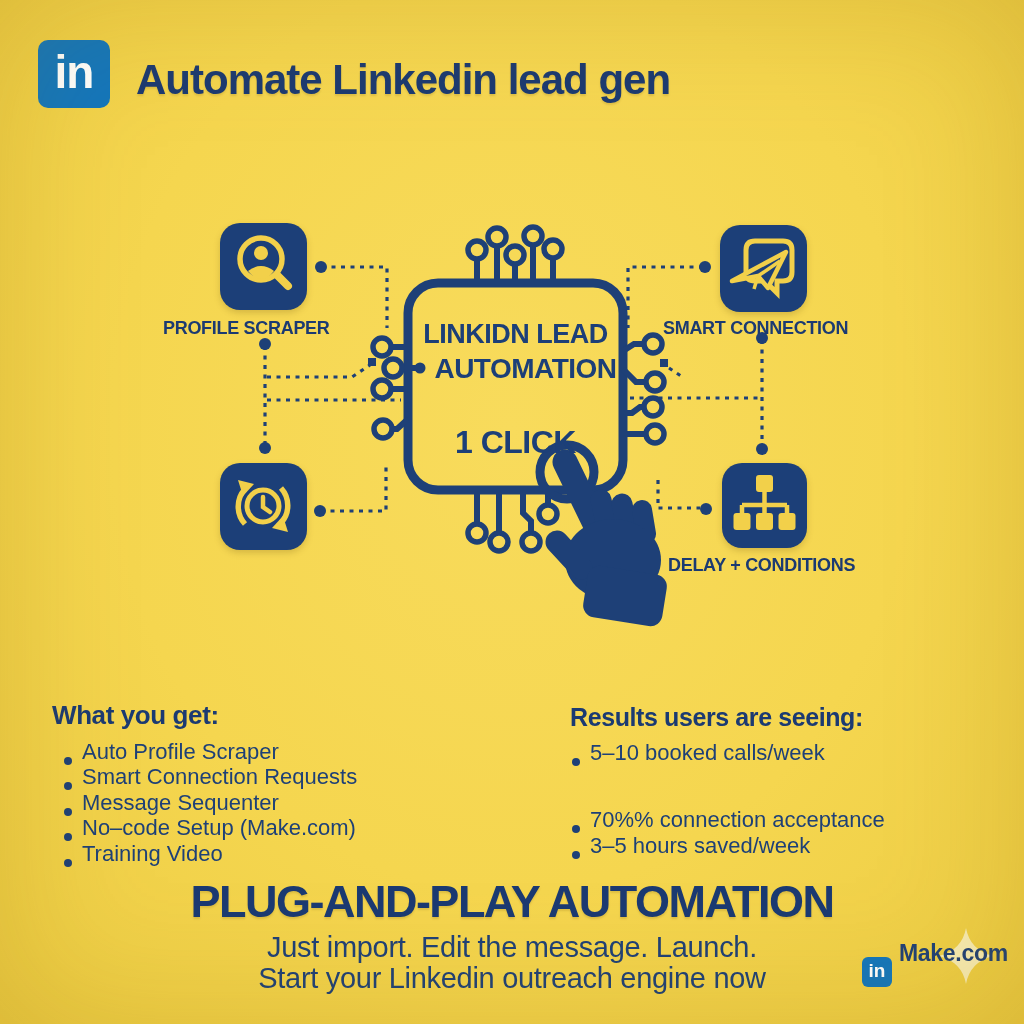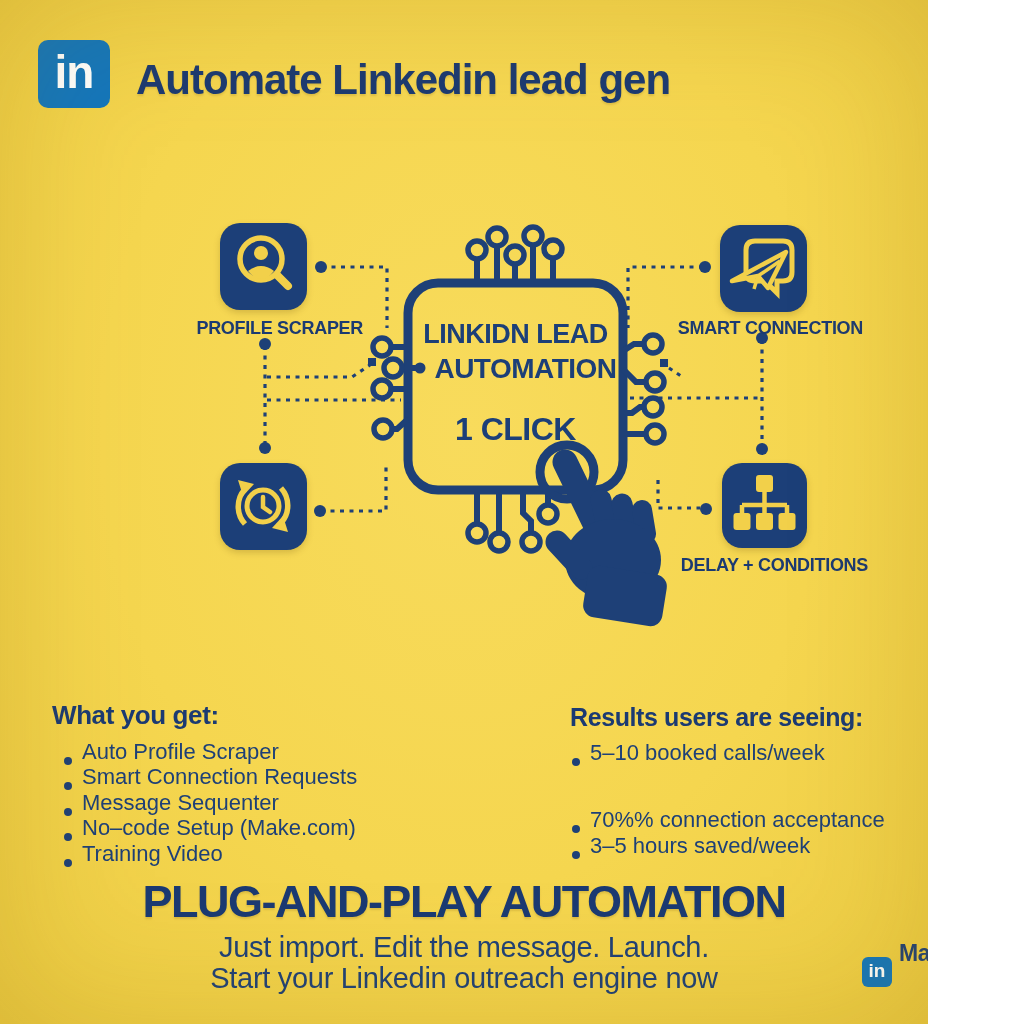--- a/index.html
+++ b/index.html
@@ -1,17 +1,17 @@
 <!DOCTYPE html>
 <html><head>
 <meta charset="utf-8">
 <style>
   html,body{margin:0;padding:0;}
   #canvas{
-    position:relative;width:928px;height:1024px;overflow:hidden;
+    position:relative;width:1024px;height:1024px;overflow:hidden;
     background:radial-gradient(ellipse at 50% 42%, #f8db5c 0%, #f5d64f 55%, #eccc43 100%);
     font-family:"Liberation Sans", sans-serif;
     color:#1b3a72;
   }
   #canvas::after{
     content:"";position:absolute;inset:0;pointer-events:none;
     box-shadow:inset 0 0 140px rgba(150,110,10,0.22);
   }
   .abs{position:absolute;}
   svg{display:block;}
@@ -23,32 +23,32 @@
   }
   .li-logo span{color:#fff;font-weight:bold;font-size:46px;letter-spacing:-1px;padding-bottom:4px;}
   .page-title{
     position:absolute;left:136px;top:56px;font-size:42px;font-weight:bold;
     letter-spacing:-1px;color:#1b3a72;text-shadow:0 2px 2px rgba(120,90,20,0.18);
   }
 
   
   .tile{position:absolute;width:87px;height:87px;background:#1c3f78;border-radius:20px;
         box-shadow:0 3px 6px rgba(120,90,20,0.25);}
-  .node-label{position:absolute;text-align:right;font-weight:bold;font-size:18px;
+  .node-label{position:absolute;text-align:left;font-weight:bold;font-size:18px;
         letter-spacing:-0.3px;color:#1b3a72;line-height:1.25;}
 
   
   .chip-text{
     position:absolute;left:408px;top:283px;width:215px;height:207px;
     display:flex;flex-direction:column;align-items:center;padding-top:36px;box-sizing:border-box;
     text-align:center;color:#1c3f78;
   }
   .chip-text .l1{font-size:27px;font-weight:bold;letter-spacing:-0.5px;}
   .chip-text .l2{font-size:28px;font-weight:bold;letter-spacing:-0.5px;margin-top:3px;margin-left:20px;}
-  .chip-text .l3{font-size:32px;font-weight:bold;letter-spacing:-0.5px;margin-top:26px;}
+  .chip-text .l3{font-size:32px;font-weight:bold;letter-spacing:-0.5px;margin-top:39px;}
 
   
   .list-head{font-size:25px;font-weight:bold;letter-spacing:-0.4px;color:#1b3a72;}
   .list{position:absolute;}
   .list-item{display:flex;align-items:flex-end;height:25.6px;font-size:22px;color:#1e4077;}
   .bullet{width:8px;height:8px;border-radius:50%;background:#1e4077;margin:0 10px 0 12px;flex:none;}
   .gap-before{margin-top:41px;}
 
   
   .headline{position:absolute;left:0;right:0;top:876px;text-align:center;

